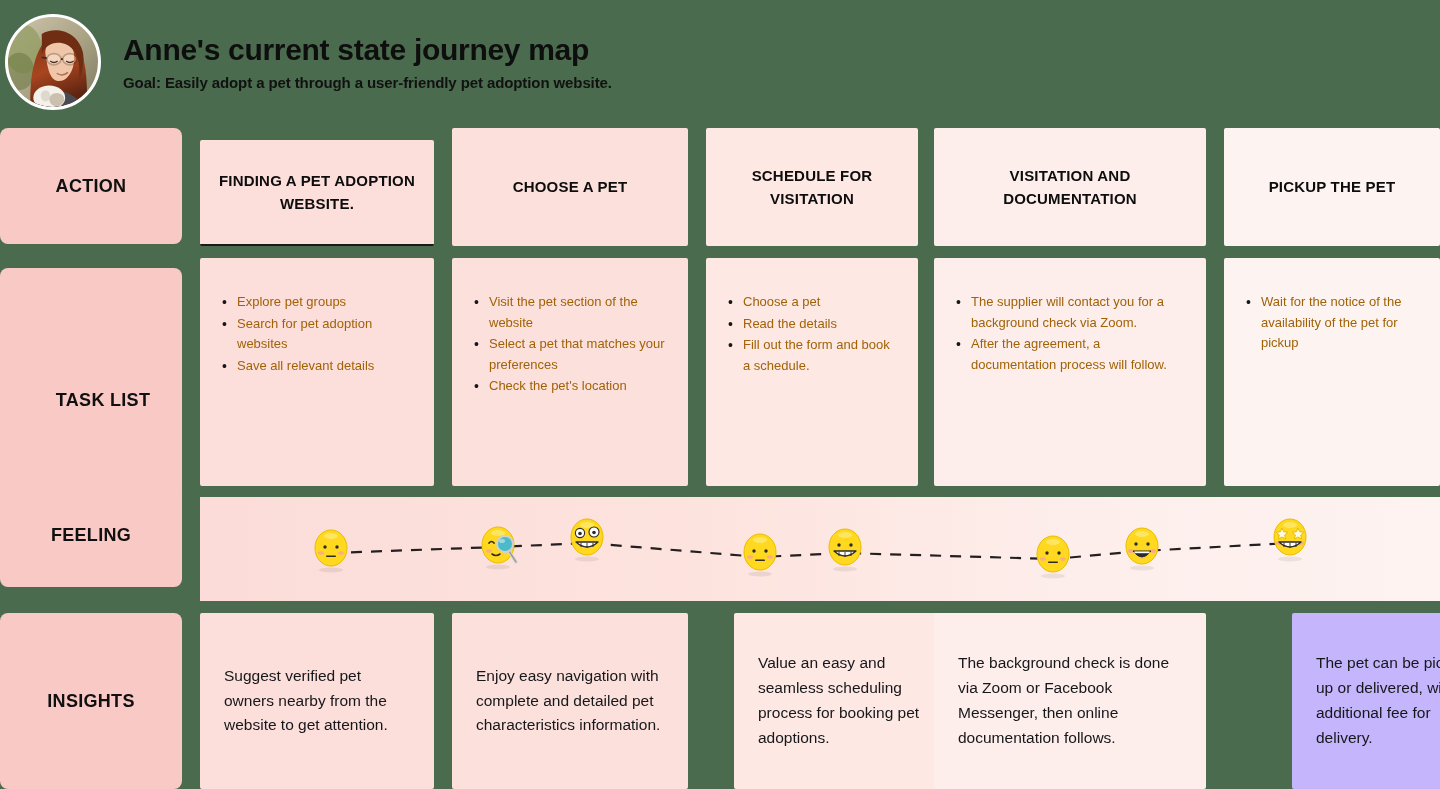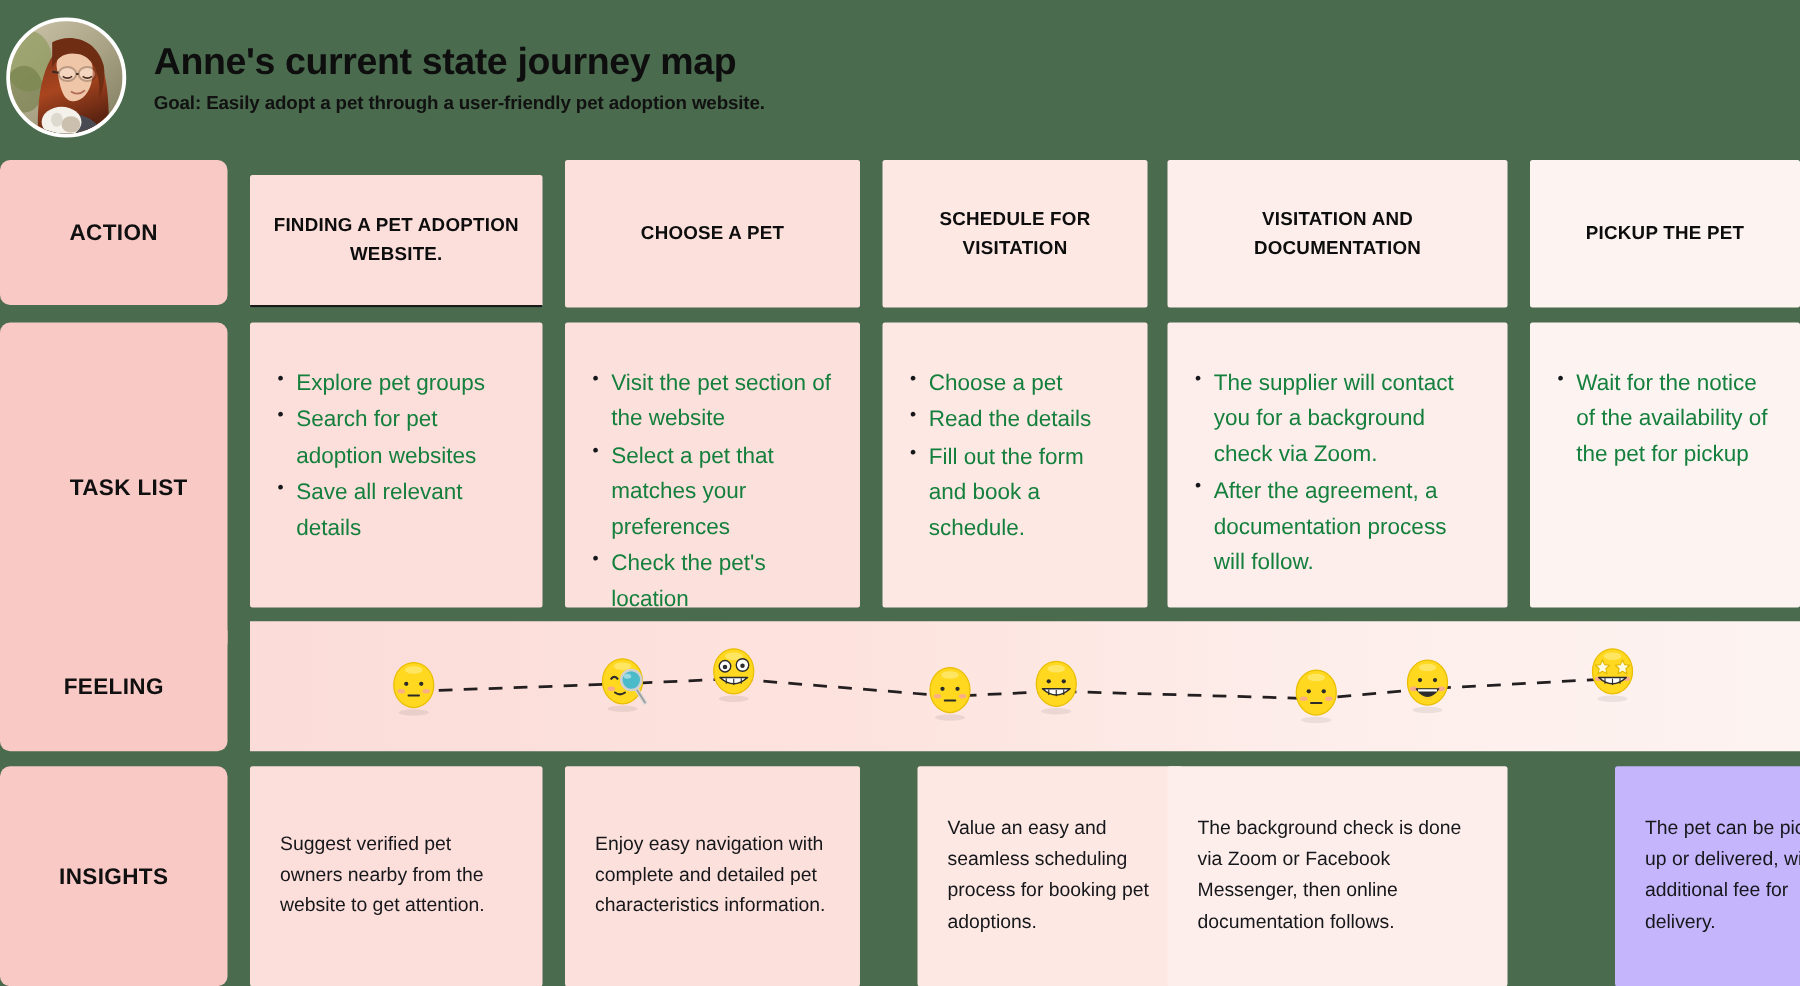--- a/index.html
+++ b/index.html
@@ -62,21 +62,21 @@
   .card.action .action-label {
     font-size: 15px; font-weight: 800; color: #0d0d0d;
     text-align: center; line-height: 1.55; letter-spacing: 0.2px;
   }
   .card.action.underlined { border-bottom: 2px solid #1a1a1a; }
 
   .card.tasks { padding: 34px 22px 14px 22px; }
   .task-ul { list-style: none; }
   .task-ul li {
     position: relative;
-    font-size: 18px; line-height: 1.58; color: #15803d;
+    font-size: 13px; line-height: 1.58; color: #a16207;
     padding-left: 15px; margin-bottom: 1px;
   }
   .task-ul li::before {
     content: "\2022";
     position: absolute; left: 0; top: -1px;
     font-size: 14px; color: #16171a;
   }
 
   .card.insight { padding: 14px 24px; display: flex; align-items: center; }
   .card.insight p {
@@ -146,24 +146,24 @@
     </div>
     <div class="header-text">
       <div class="title">Anne's current state journey map</div>
       <div class="subtitle">Goal: Easily adopt a pet through a user-friendly pet adoption website.</div>
     </div>
   </div>
 
   <div class="row-label" style="top:128px; height:116px;">
     <span>ACTION</span>
   </div>
-  <div class="row-label" style="top:258px; height:264px;padding-left:24px;">
+  <div class="row-label" style="top:268px; height:264px;padding-left:24px;">
     <span>TASK LIST</span>
   </div>
-  <div class="row-label" style="top:497px; height:104px;">
+  <div class="row-label" style="top:483px; height:104px;">
     <span>FEELING</span>
   </div>
   <div class="row-label" style="top:613px; height:176px;">
     <span>INSIGHTS</span>
   </div>
 
   <div class="card action underlined" style="left:200px; top:140px; width:234px; height:106px; background:#fcdedb;">
     <div class="action-label">FINDING A PET ADOPTION WEBSITE.</div>
   </div>
   <div class="card action" style="left:452px; top:128px; width:236px; height:118px; background:#fce0dc;">

